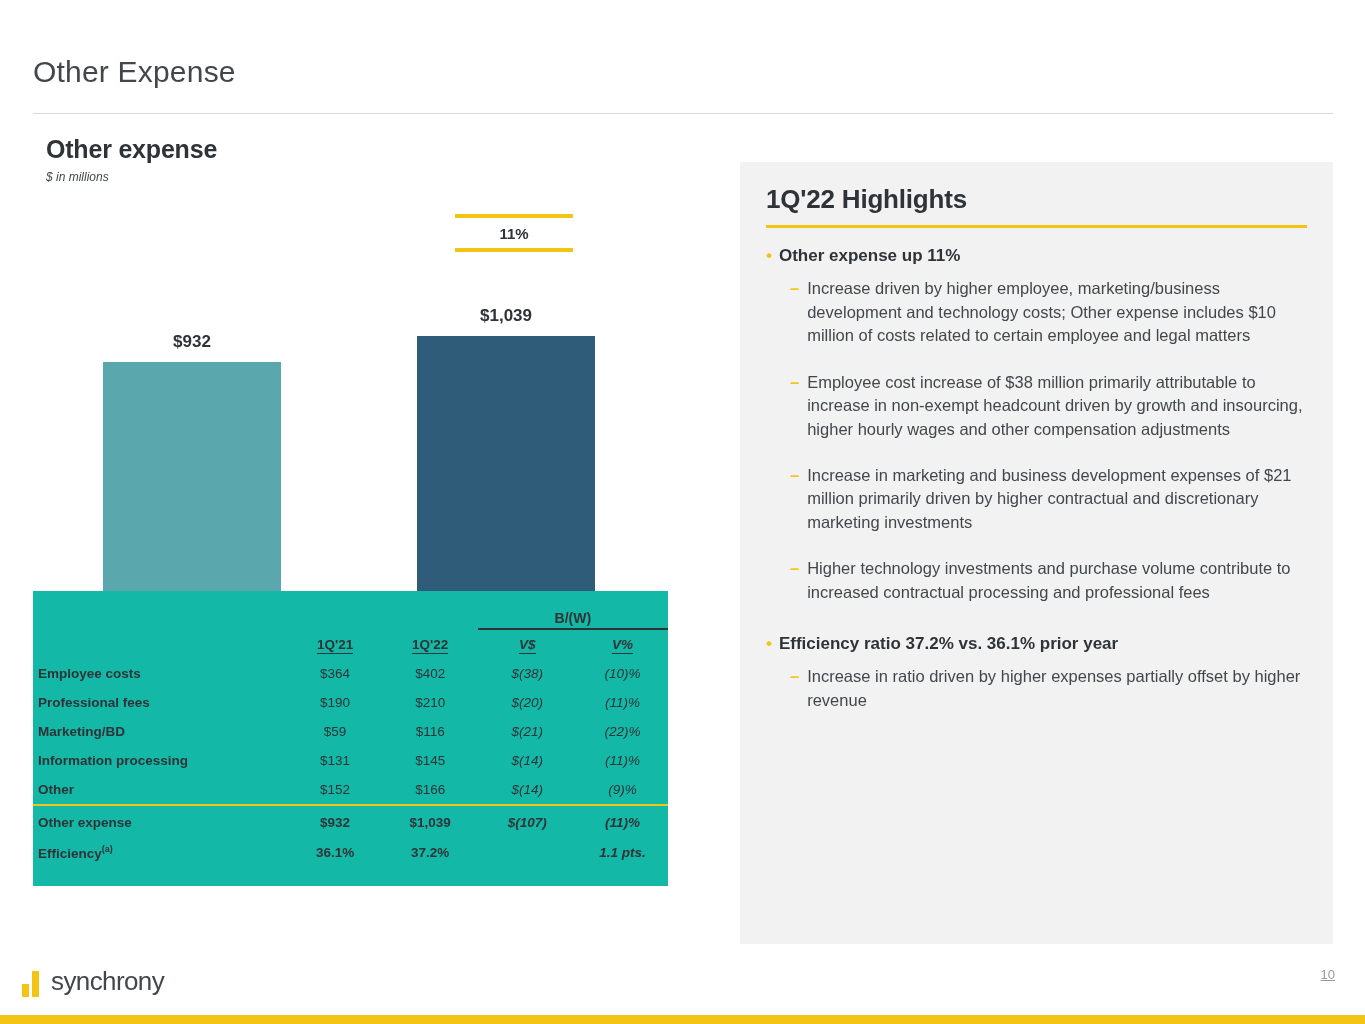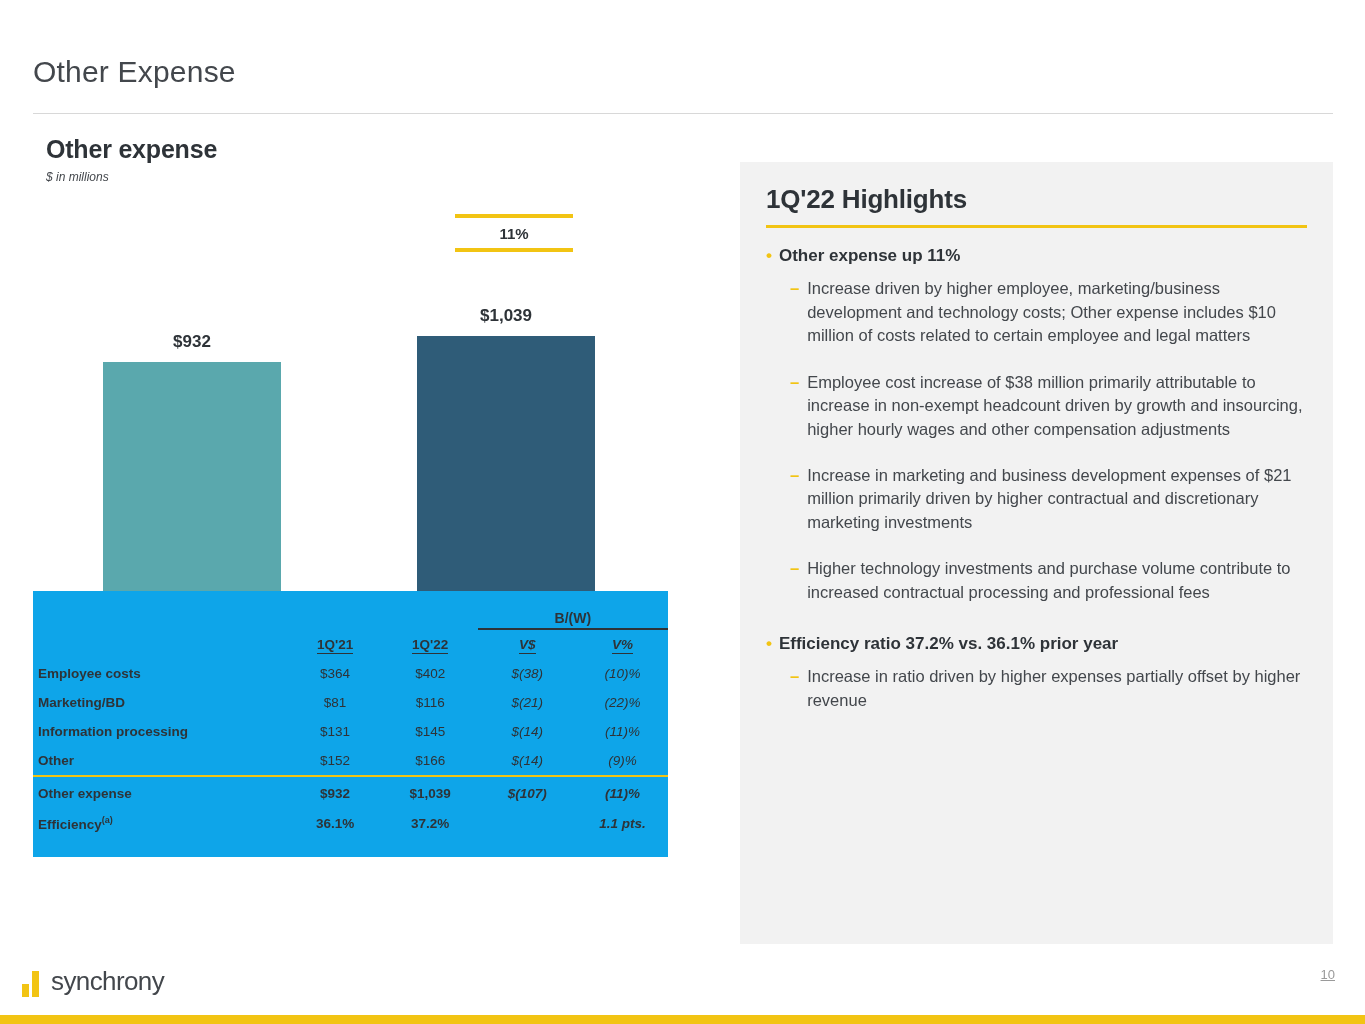--- a/index.html
+++ b/index.html
@@ -115,21 +115,21 @@
     color: #2e3338;
     padding: 7px 0 6px 0;
   }
 
   
   .table-wrap {
     position: absolute;
     left: 33px;
     top: 591px;
     width: 635px;
-    background: #0ea5e9;
+    background: #14b8a6;
     padding: 12px 0 18px 0;
     box-sizing: border-box;
   }
   table.fin {
     border-collapse: collapse;
     width: 100%;
     font-size: 13.5px;
   }
   table.fin td, table.fin th {
     padding: 7px 0;
@@ -302,22 +302,29 @@
     </tr>
 
     <tr>
       <td class="col-label">Employee costs</td>
       <td class="col-num">$364</td>
       <td class="col-num">$402</td>
       <td class="col-vd">$(38)</td>
       <td class="col-vp">(10)%</td>
     </tr>
     <tr>
+      <td class="col-label">Professional fees</td>
+      <td class="col-num">$190</td>
+      <td class="col-num">$210</td>
+      <td class="col-vd">$(20)</td>
+      <td class="col-vp">(11)%</td>
+    </tr>
+    <tr>
       <td class="col-label">Marketing/BD</td>
-      <td class="col-num">$81</td>
+      <td class="col-num">$59</td>
       <td class="col-num">$116</td>
       <td class="col-vd">$(21)</td>
       <td class="col-vp">(22)%</td>
     </tr>
     <tr>
       <td class="col-label">Information processing</td>
       <td class="col-num">$131</td>
       <td class="col-num">$145</td>
       <td class="col-vd">$(14)</td>
       <td class="col-vp">(11)%</td>

